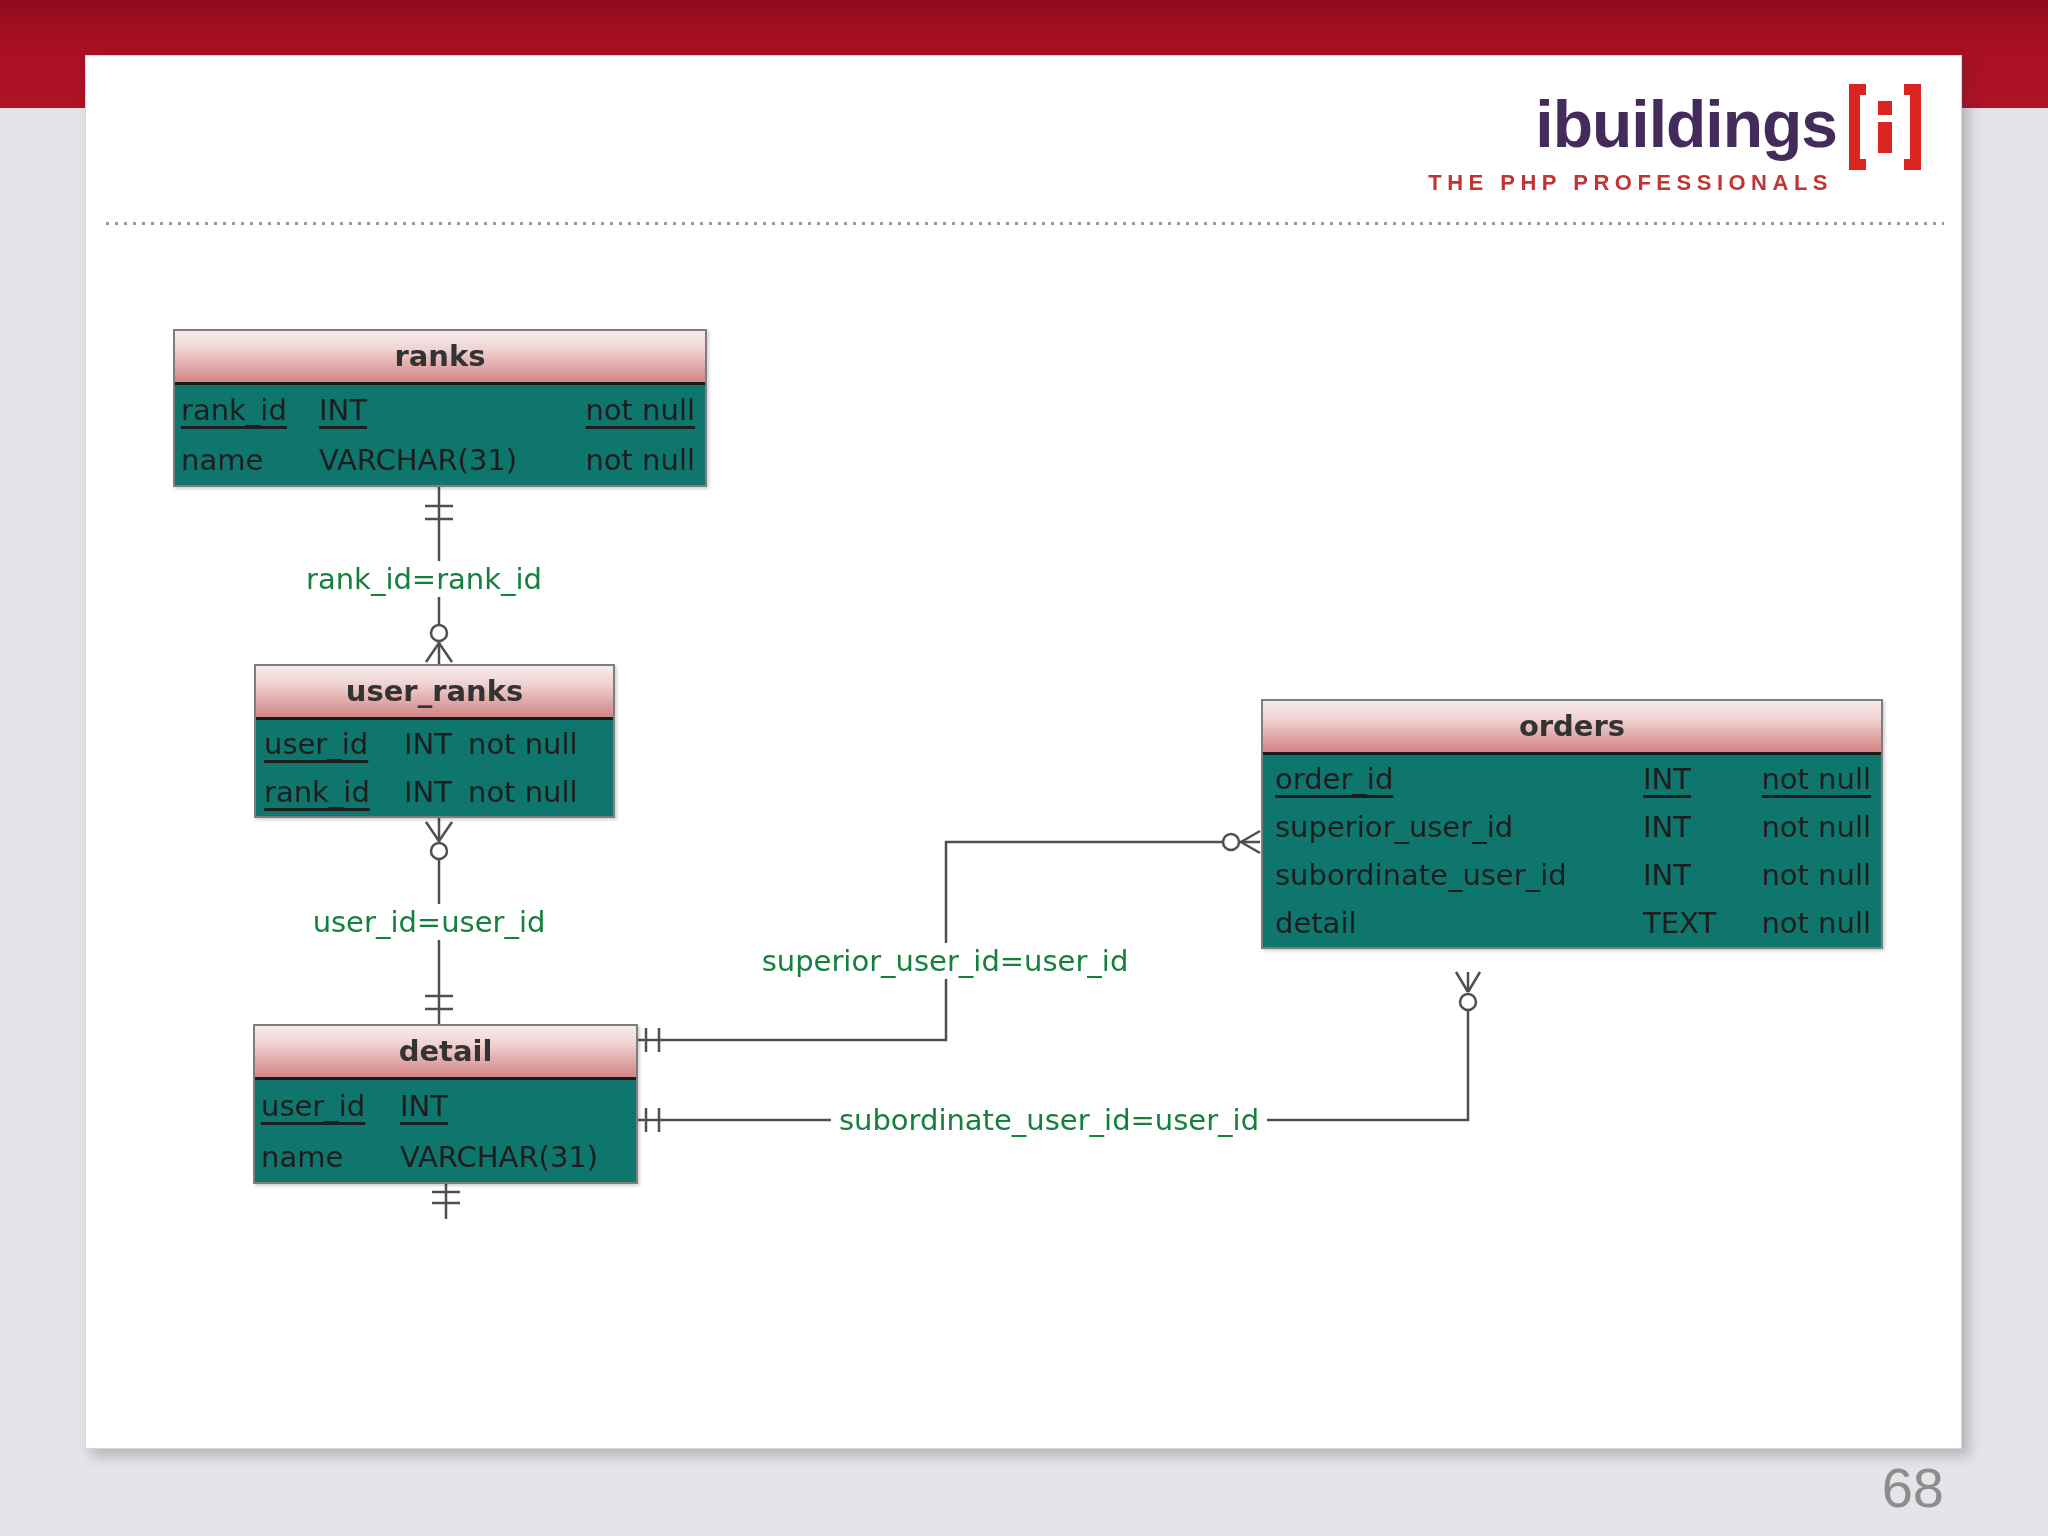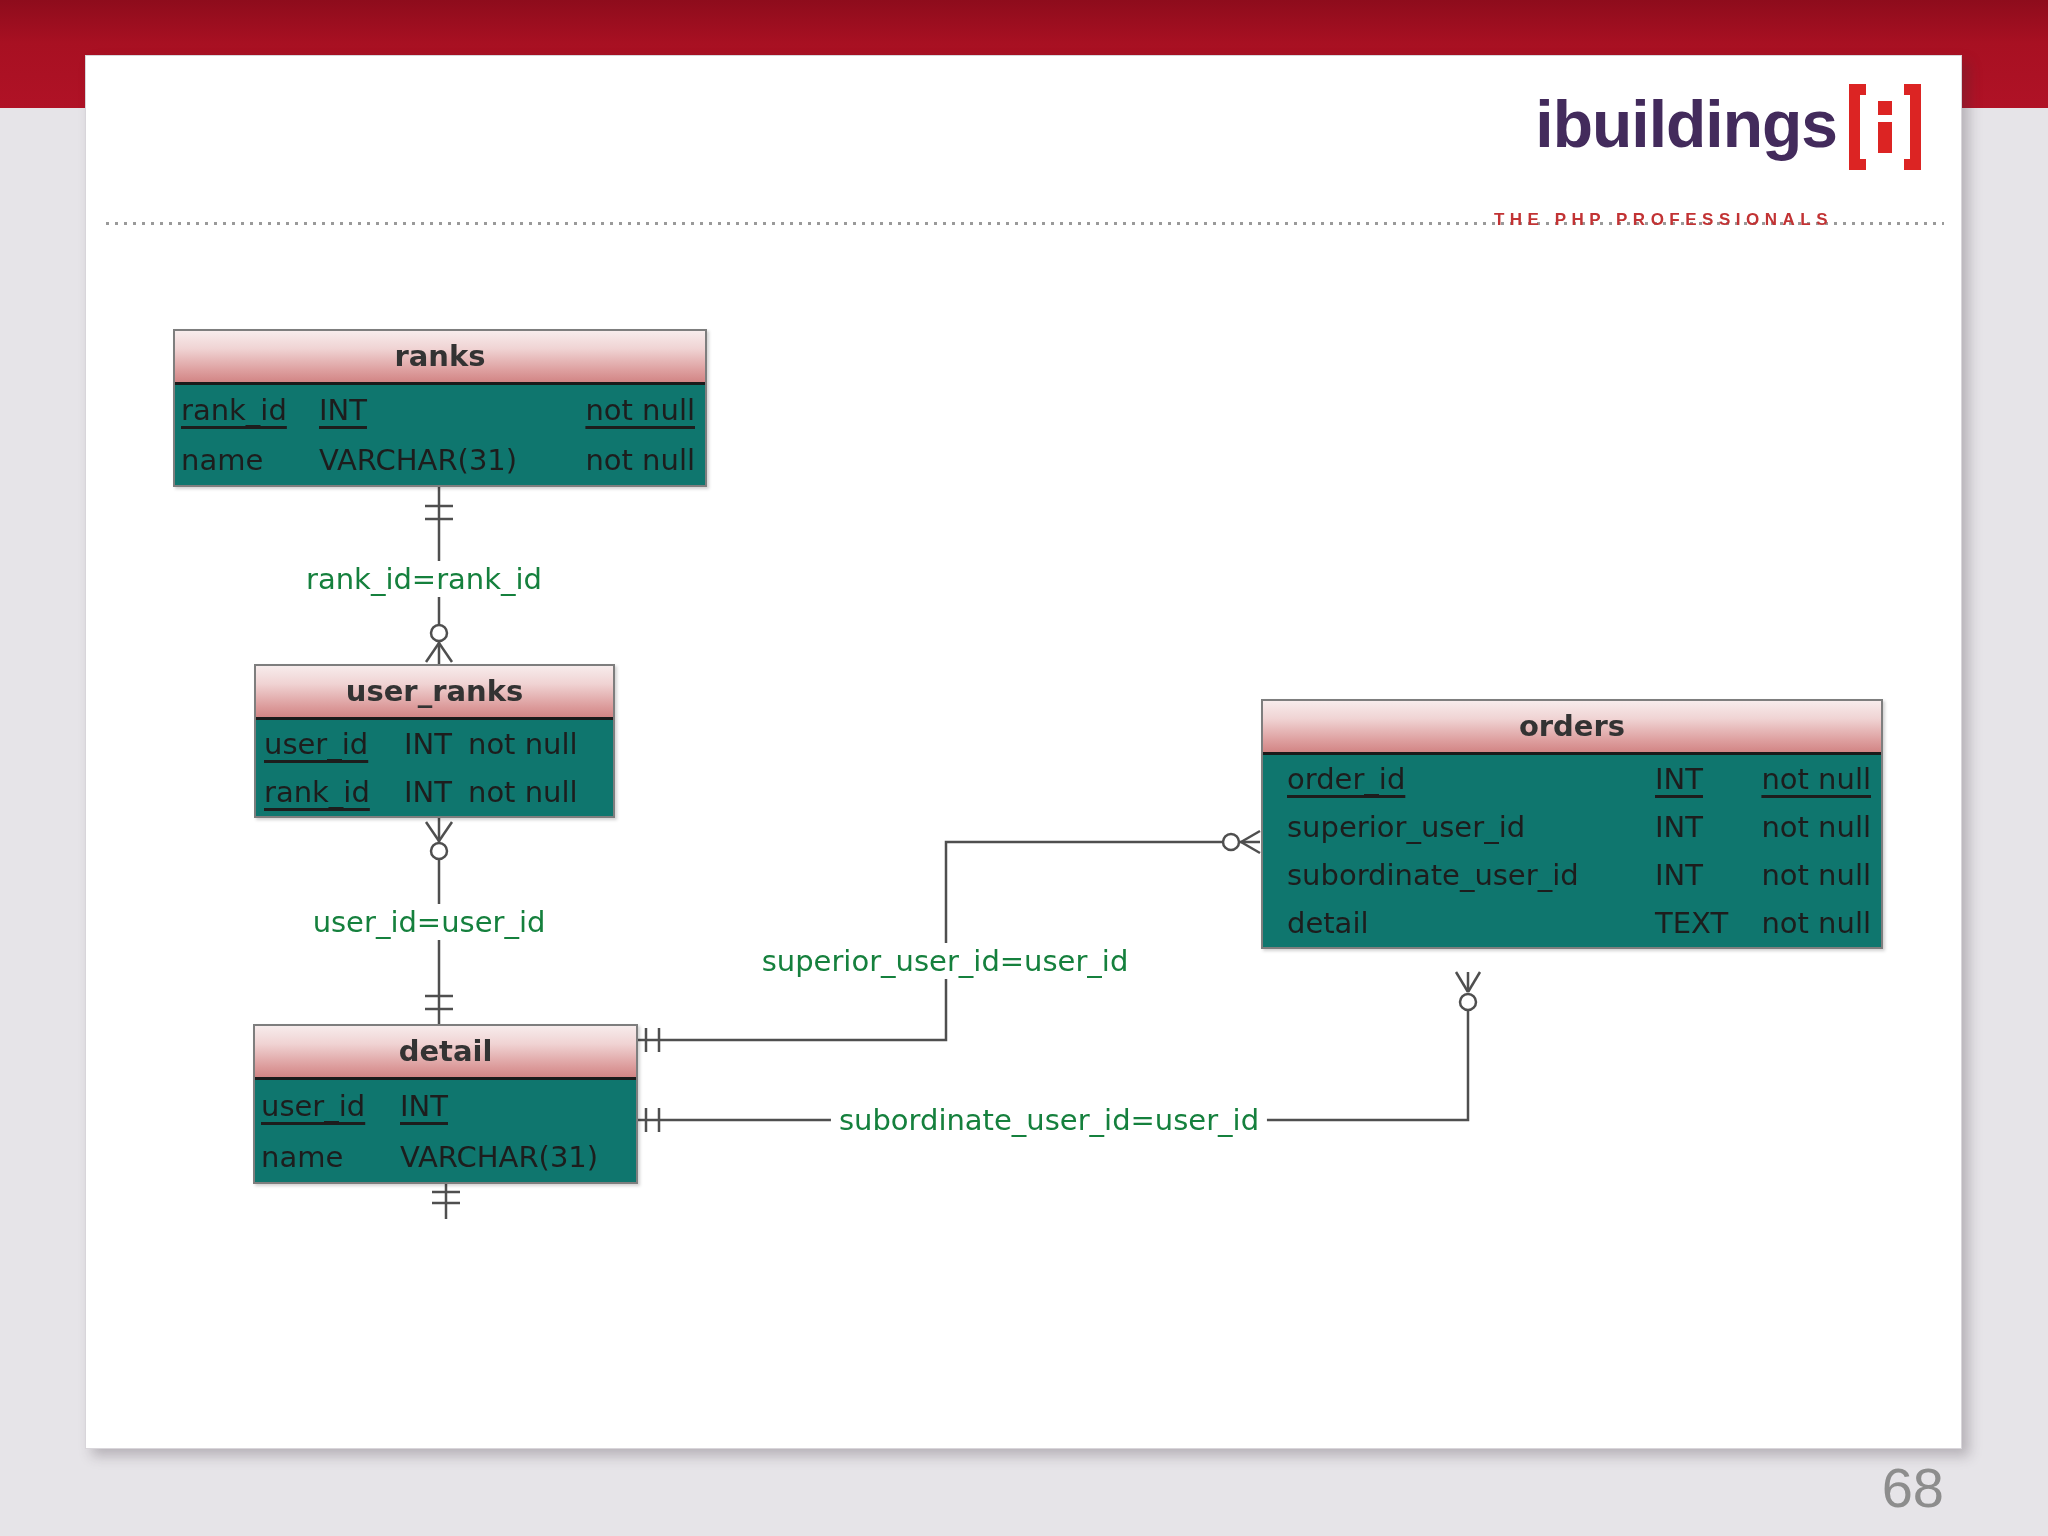--- a/index.html
+++ b/index.html
@@ -35,21 +35,21 @@
   
   .logo{position:absolute;right:32px;top:28px;width:420px;height:140px;}
   .logo-brand{
     position:absolute;right:92px;top:2px;
     color:#432b5c;font-family:"Liberation Sans",sans-serif;
     font-size:66px;font-weight:bold;letter-spacing:-1px;
   }
   .logo-tag{
     position:absolute;right:96px;top:86px;
     color:#c23334;font-family:"Liberation Sans",sans-serif;
-    font-size:17px;font-weight:bold;letter-spacing:5.5px;white-space:nowrap;margin-top:40px;
+    font-size:22px;font-weight:bold;letter-spacing:5.5px;white-space:nowrap;
   }
   .logo-mark{position:absolute;right:8px;top:0px;width:72px;height:86px;}
   .lb,.rb{position:absolute;top:0;width:17px;height:86px;box-sizing:border-box;}
   .lb{left:0;border-left:11px solid #dc2423;border-top:11px solid #dc2423;border-bottom:11px solid #dc2423;}
   .rb{right:0;border-right:11px solid #dc2423;border-top:11px solid #dc2423;border-bottom:11px solid #dc2423;}
   .idot{position:absolute;left:29px;top:17px;width:14px;height:14px;background:#dc2423;}
   .istem{position:absolute;left:29px;top:38px;width:14px;height:31px;background:#dc2423;}
   
   .pagenum{
     position:absolute;right:104px;top:1455px;
@@ -76,21 +76,21 @@
   .t-ranks .row{height:50px;grid-template-columns:138px 1fr auto;padding:0 10px 0 6px;}
   .t-ranks .nul{justify-self:end;}
   
   .t-user_ranks{left:168px;top:608px;width:357px;}
   .t-user_ranks .row{height:48px;grid-template-columns:140px 64px auto;padding-left:8px;}
   
   .t-users{left:167px;top:968px;width:381px;}
   .t-users .row{height:51px;grid-template-columns:139px auto;padding-left:6px;}
   
   .t-orders{left:1175px;top:643px;width:618px;}
-  .t-orders .row{height:48px;grid-template-columns:368px 100px 1fr;padding:0 10px 0 24px;}
+  .t-orders .row{height:48px;grid-template-columns:368px 100px 1fr;padding:0 10px 0 12px;}
   .t-orders .nul{justify-self:end;}
   
   .rel-label{
     position:absolute;transform:translate(-50%,-50%);
     background:#ffffff;padding:1px 8px;
     color:#15803d;font-size:29px;white-space:nowrap;
   }
 </style>
 </head>
 <body>

